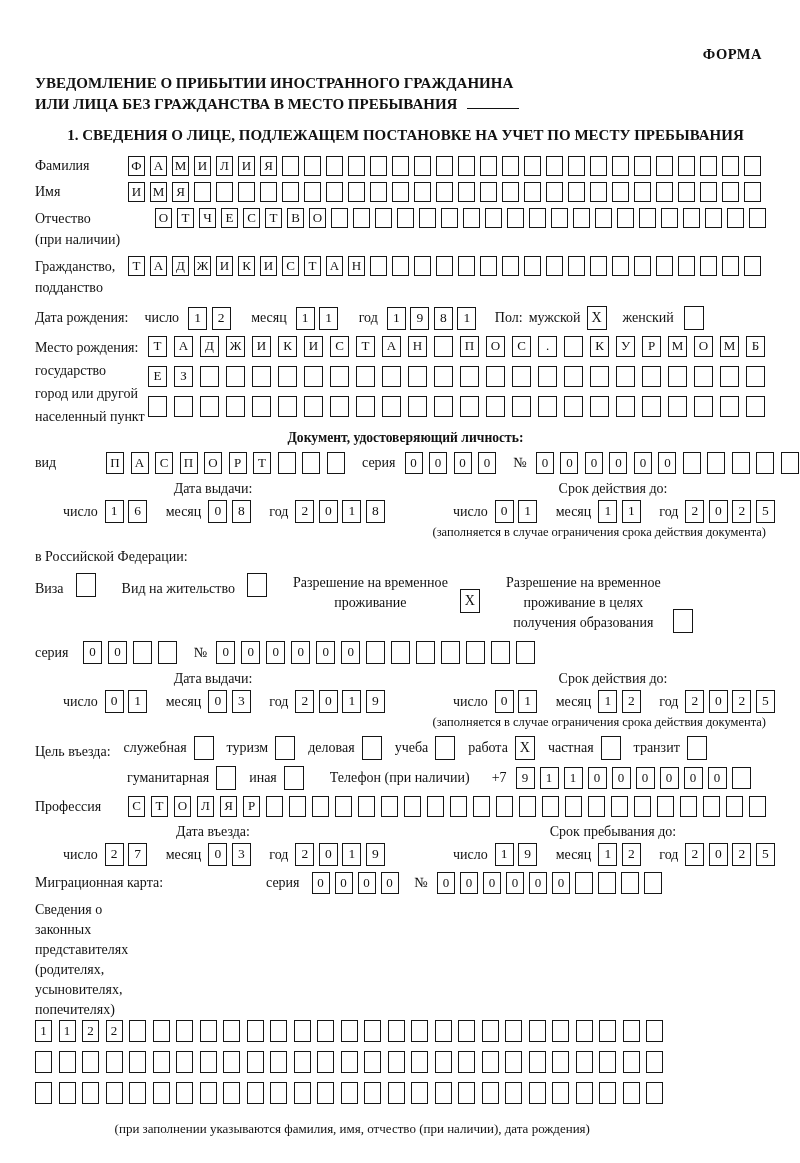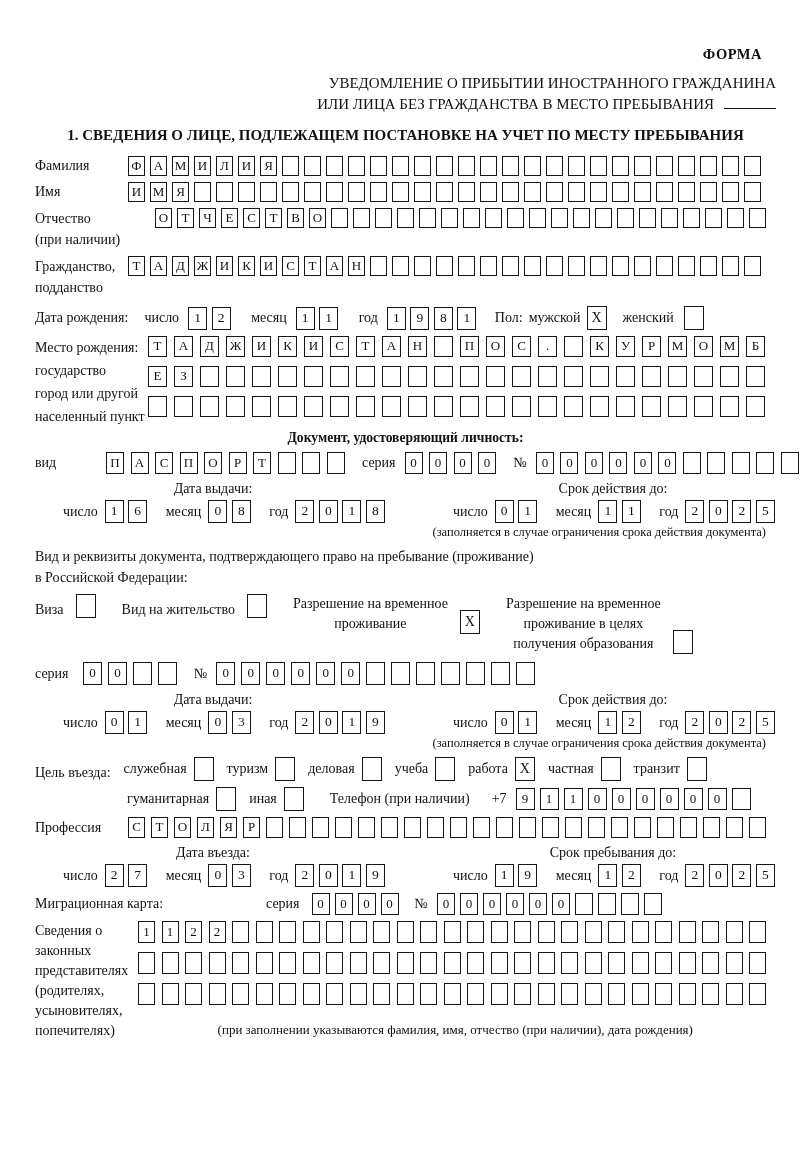--- a/index.html
+++ b/index.html
@@ -4,21 +4,21 @@
 <style>
   html,body{margin:0;padding:0;background:#fff;}
   .page{width:800px;height:1163px;box-sizing:border-box;padding:34px 24px 0 35px;
         font-family:"Liberation Serif","DejaVu Serif",serif;color:#111;font-size:14px;
         background:#fff;overflow:hidden;position:relative;}
   
   .hdr-block{margin-left:582px;line-height:18px;font-size:13.5px;}
   .hdr-block .small{font-size:12.5px;line-height:17px;}
   .hdr-block .g{margin-top:4px;}
   .forma{text-align:right;padding-right:14px;font-weight:bold;margin-top:12px;font-size:14.5px;letter-spacing:.5px;}
-  .title{text-align:right;font-weight:normal;font-size:15px;line-height:21px;margin-top:10px;}
+  .title{text-align:left;font-weight:bold;font-size:15px;line-height:21px;margin-top:10px;}
   .uline{display:inline-block;width:52px;border-bottom:1.6px solid #111;margin-left:10px;vertical-align:baseline;}
   .sec-head{text-align:center;font-weight:bold;font-size:15px;margin-top:12px;margin-bottom:12px;}
   
   .frow{display:flex;align-items:center;margin-bottom:6px;}
   .frow.top{align-items:flex-start;}
   .lbl{flex:none;}
   .l2{line-height:21px;}
   .w93{width:93px;} .w120{width:120px;} .w113{width:113px;line-height:23px;} .w71{width:71px;}
   .w103{width:103px;line-height:20px;} .w48{width:48px;} .w165{width:165px;}
   .boxes{display:flex;flex:none;}
@@ -64,21 +64,21 @@
   
   .purp{margin-top:4px;align-items:flex-end;}
   .opts{display:flex;align-items:center;}
   .olbl{margin-left:13px;margin-right:7px;}
   .purp2{padding-left:92px;margin-top:4px;}
   .purp2 .olbl:first-child{margin-left:0;}
   .ph-lbl{margin-left:26px;}
   .ph-pre{margin-left:22px;margin-right:9px;}
   .mig{margin-top:6px;}
   .mlbl1{margin-left:66px;margin-right:12px;}
-  .reps{margin-top:4px;}
+  .reps{margin-top:4px;flex-direction:column;}
   .reps-note{font-size:13px;text-align:center;margin-top:8px;}
 </style>
 </head>
 <body>
 
 <div class="page">
 
 
   <div class="forma">ФОРМА</div>
 
@@ -429,21 +429,20 @@
             <span class="cbox">2</span>
             <span class="cbox">0</span>
             <span class="cbox">2</span>
             <span class="cbox">5</span>
           </span>
       </div>
     </div>
   </div>
   <div class="note">(заполняется в случае ограничения срока действия документа)</div>
 
-  <div class="intro">Вид и реквизиты документа, подтверждающего право на пребывание (проживание)</div>
   <div class="intro">в Российской Федерации:</div>
 
   <div class="permit-opts">
     <div class="popt">
       <span>Виза</span>
       <span class="cbox big"></span>
     </div>
     <div class="popt">
       <span>Вид на жительство</span>
       <span class="cbox big"></span>

